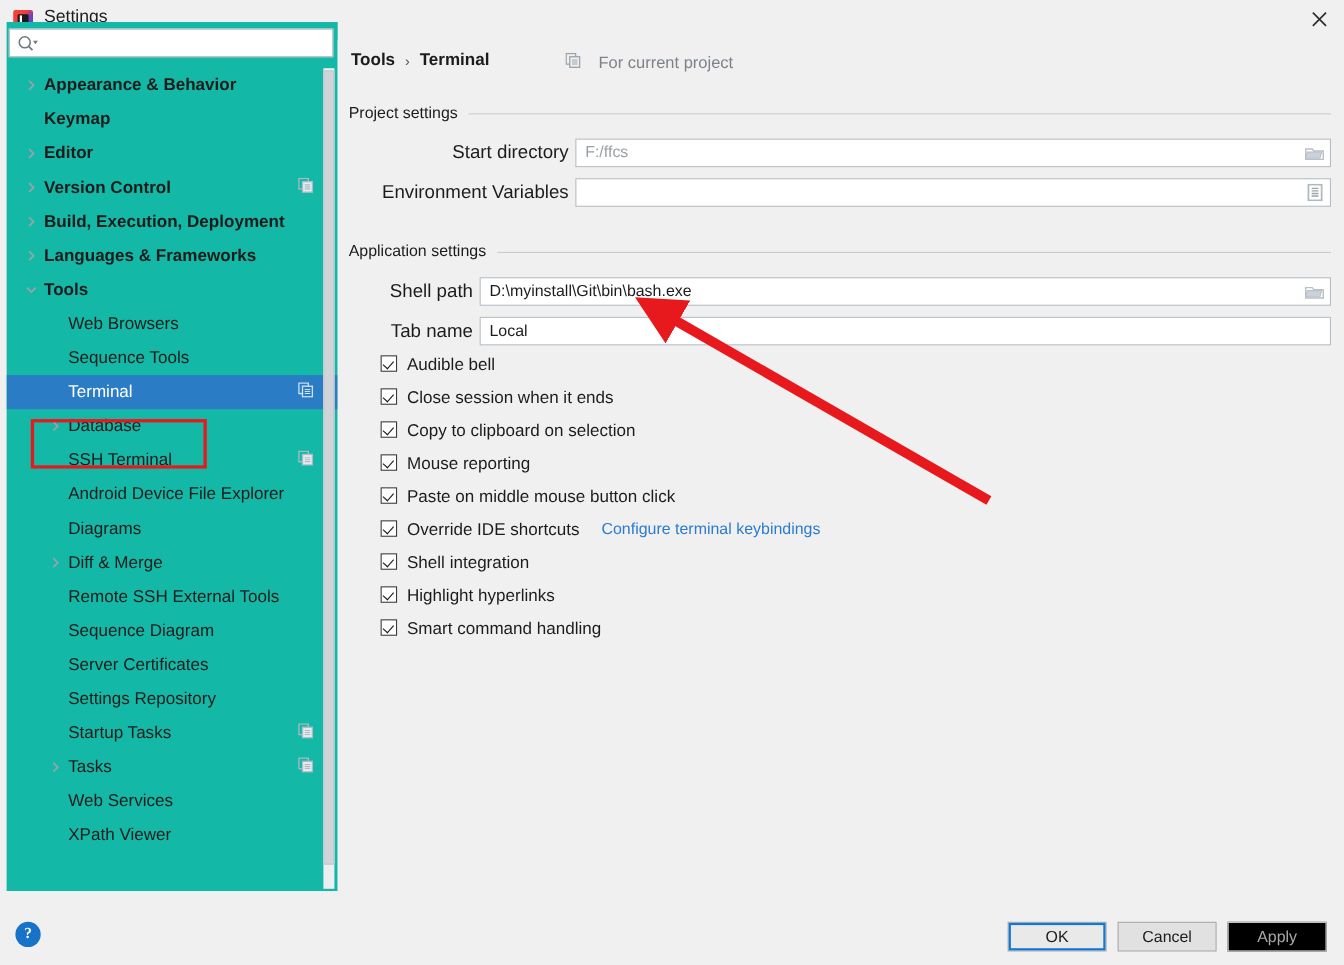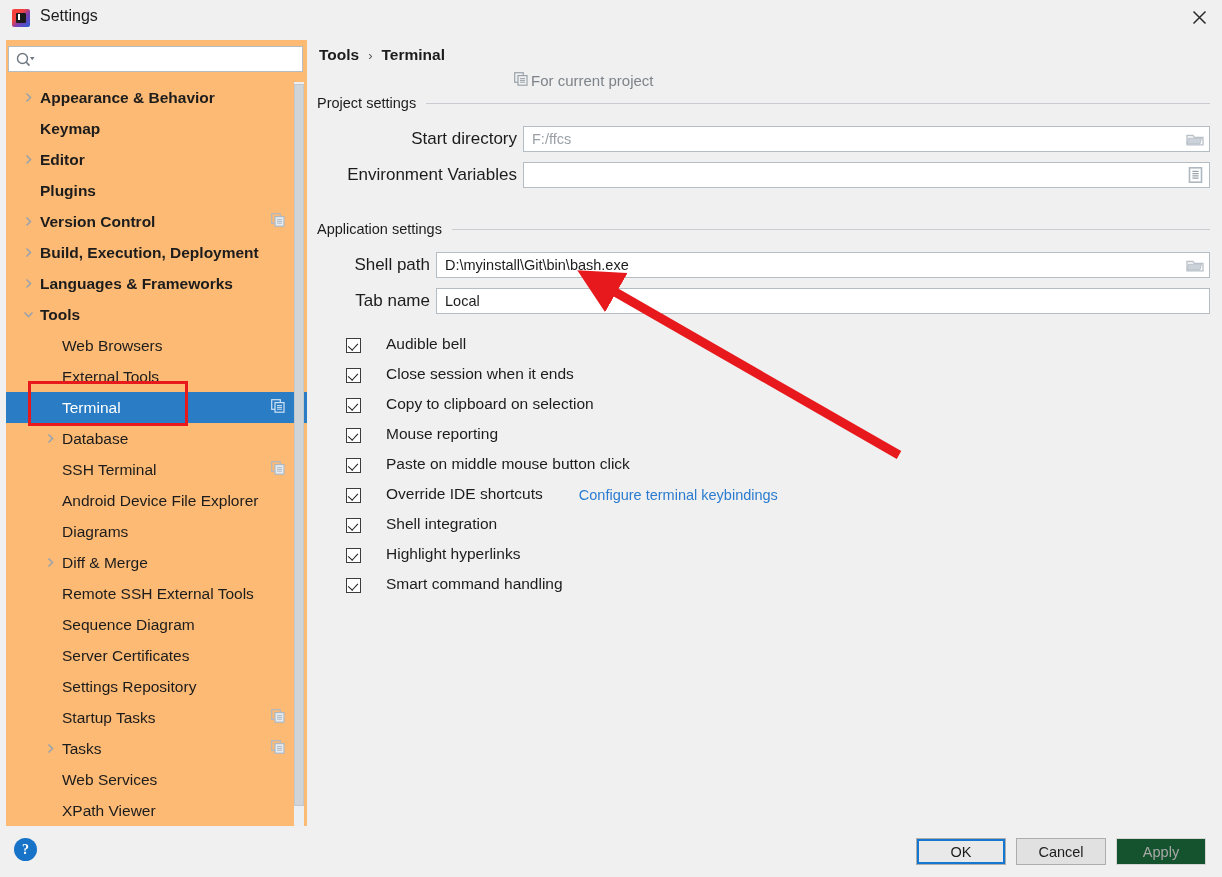--- a/index.html
+++ b/index.html
@@ -38,22 +38,22 @@
   }
   .close-btn {
     position: absolute; right: 0; top: 0; width: 46px; height: 34px;
     display: flex; align-items: center; justify-content: center;
     cursor: default;
   }
   .close-btn svg { display: block; }
 
   
   .sidebar {
-    position: absolute; left: 6px; top: 40px; width: 301px; height: 790px;
-    background: #fdba74;
+    position: absolute; left: 6px; top: 20px; width: 301px; height: 790px;
+    background: #14b8a6;
   }
   .search-wrap {
     position: absolute; left: 2px; top: 6px; width: 295px; height: 26px;
     background: #ffffff; border: 1px solid #b4bcc4;
   }
   .search-icon { position: absolute; left: 7px; top: 5px; }
   .search-input {
     position: absolute; left: 34px; top: 0; width: 255px; height: 24px;
     border: none; outline: none; background: transparent;
     font-family: "Liberation Sans", sans-serif; font-size: 13px; color: #1a1a1a;
@@ -108,22 +108,22 @@
     background: #f0f0f0;
   }
   .breadcrumb {
     position: absolute; left: 12px; top: 10px;
     display: flex; align-items: center; gap: 9px;
     font-size: 15.5px; font-weight: bold; color: #1c1c1c;
   }
   .breadcrumb .sep { color: #555; font-weight: normal; font-size: 13px; }
   .for-project {
     position: absolute; left: 207px; top: 12px;
-    display: flex; align-items: center; gap: 3px;
-    font-size: 15px; color: #7d8389; margin-top: 24px;
+    display: flex; align-items: center; gap: 16px;
+    font-size: 15px; color: #7d8389;
   }
 
   .section {
     position: absolute; left: 10px; width: 893px;
   }
   .section-head {
     position: relative; height: 22px; display: flex; align-items: center; gap: 10px;
   }
   .section-head .stitle { font-size: 14.5px; color: #1c1c1c; white-space: nowrap; }
   .section-head .rule { flex: 1 1 auto; height: 1px; background: #c9cdd1; }
@@ -145,21 +145,21 @@
     white-space: nowrap; overflow: hidden;
   }
   .textfield .val.muted { color: #9aa0a6; }
   .field-btn {
     position: absolute; right: 3px; top: 50%; transform: translateY(-50%);
     width: 22px; height: 20px; display: flex; align-items: center; justify-content: center;
   }
 
   .checks { position: absolute; left: 346px; top: 323px; }
   .check-row {
-    display: flex; align-items: flex-end; height: 30px; gap: 16px;
+    display: flex; align-items: flex-start; height: 30px;
   }
   .cbox {
     width: 15px; height: 15px; flex: 0 0 15px;
     border: 1.5px solid #3c3c3c; background: #ffffff;
     position: relative; margin-right: 9px;
   }
   .cbox::after {
     content: ""; position: absolute; left: 3px; top: 2px;
     width: 5px; height: 8px;
     border: solid #1b1b1b; border-width: 0 1.8px 1.8px 0;
@@ -196,21 +196,21 @@
     font-size: 14.5px; color: #1c1c1c; cursor: default;
   }
   .btn.primary {
     left: 916px; width: 90px;
     background: #e9e9e9; border: 1px solid #adadad;
     outline: 2px solid #1477d1; outline-offset: -3px;
   }
   .btn.cancel { left: 1016px; width: 90px; }
   .btn.disabled {
     left: 1116px; width: 90px;
-    background: #14532d; border: 1px solid #d6d6d6; color: #a8a8a8;
+    background: #000000; border: 1px solid #d6d6d6; color: #a8a8a8;
   }
 </style>
 </head>
 <body>
 
 <div id="app">
 
   <div class="titlebar">
     <div class="app-icon"></div>
     <div class="title-text">Settings</div>
@@ -253,28 +253,20 @@
         </div>
         <div class="tree-row top">
           <span class="arrow">
             <svg width="11" height="11" viewBox="0 0 11 11">
               <path d="M3.5 1.5 L7.5 5.5 L3.5 9.5" stroke="currentColor" stroke-width="1.6" fill="none"></path>
             </svg>
           </span>
           <span class="lbl">Editor</span>
         </div>
         <div class="tree-row top">
-          <span class="arrow empty">
-            <svg width="11" height="11" viewBox="0 0 11 11">
-              <path d="M3.5 1.5 L7.5 5.5 L3.5 9.5" stroke="currentColor" stroke-width="1.6" fill="none"></path>
-            </svg>
-          </span>
-          <span class="lbl">Plugins</span>
-        </div>
-        <div class="tree-row top">
           <span class="arrow">
             <svg width="11" height="11" viewBox="0 0 11 11">
               <path d="M3.5 1.5 L7.5 5.5 L3.5 9.5" stroke="currentColor" stroke-width="1.6" fill="none"></path>
             </svg>
           </span>
           <span class="lbl">Version Control</span>
           <span class="copy-badge"><svg width="14" height="14" viewBox="0 0 14 14">
               <rect x="0.7" y="0.7" width="8.6" height="9.6" stroke="#aebac6" stroke-width="1.2" fill="none"></rect>
               <rect x="4" y="3.6" width="9" height="9.6" stroke="#aebac6" stroke-width="1.2" fill="#e7ebee"></rect>
               <path d="M6 6.6h5 M6 8.4h5 M6 10.2h5" stroke="#aebac6" stroke-width="1"></path>
@@ -311,21 +303,21 @@
             </svg>
           </span>
           <span class="lbl">Web Browsers</span>
         </div>
         <div class="tree-row child">
           <span class="arrow empty">
             <svg width="11" height="11" viewBox="0 0 11 11">
               <path d="M3.5 1.5 L7.5 5.5 L3.5 9.5" stroke="currentColor" stroke-width="1.6" fill="none"></path>
             </svg>
           </span>
-          <span class="lbl">External Tools</span>
+          <span class="lbl">Sequence Tools</span>
         </div>
         <div class="tree-row child selected">
           <span class="arrow empty">
             <svg width="11" height="11" viewBox="0 0 11 11">
               <path d="M3.5 1.5 L7.5 5.5 L3.5 9.5" stroke="currentColor" stroke-width="1.6" fill="none"></path>
             </svg>
           </span>
           <span class="lbl">Terminal</span>
           <span class="copy-badge"><svg width="14" height="14" viewBox="0 0 14 14">
               <rect x="0.7" y="0.7" width="8.6" height="9.6" stroke="#cfe3f4" stroke-width="1.2" fill="none"></rect>

